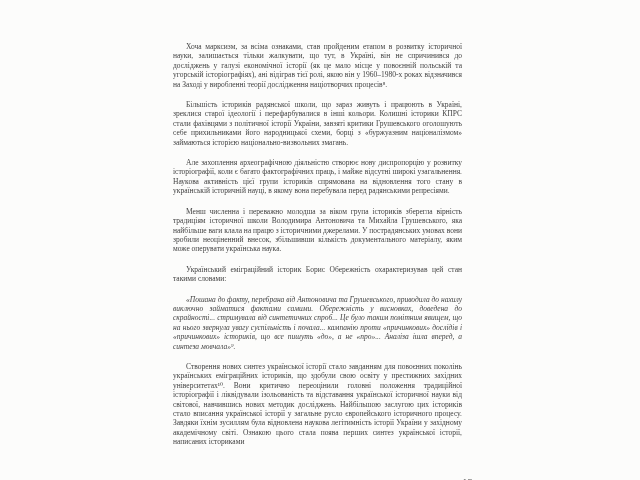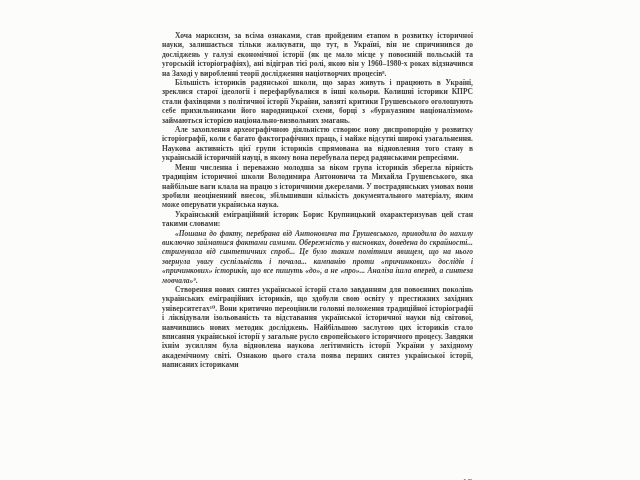--- a/index.html
+++ b/index.html
@@ -20,23 +20,22 @@
     left: 162px;
     top: 31px;
     width: 311px;
     color: #3f3f3f;
     font-size: 7.5px;
     line-height: 9.4px;
     text-align: justify;
     text-justify: inter-word;
   }
   .text-block p {
-    margin: 0;
+    margin: 11px;
     text-indent: 13px;
-    font-weight: bold;
   }
   .quote {
     font-style: italic;
   }
   .page-footer {
     position: absolute;
     left: 162px;
     top: 449px;
     width: 311px;
     display: flex;
@@ -57,21 +56,21 @@
 </style>
 </head>
 <body>
 
 <div class="page">
   <main class="text-block">
     <p>Хоча марксизм, за всіма ознаками, став пройденим етапом в розвитку історичної науки, залишається тільки жалкувати, що тут, в Україні, він не спричинився до досліджень у галузі економічної історії (як це мало місце у повоєнній польській та угорській історіографіях), ані відіграв тієї ролі, якою він у 1960–1980-х роках відзначився на Заході у виробленні теорії дослідження націотворчих процесів⁸.</p>
     <p>Більшість істориків радянської школи, що зараз живуть і працюють в Україні, зреклися старої ідеології і перефарбувалися в інші кольори. Колишні історики КПРС стали фахівцями з політичної історії України, завзяті критики Грушевського оголошують себе прихильниками його народницької схеми, борці з «буржуазним націоналізмом» займаються історією національно-визвольних змагань.</p>
     <p>Але захоплення археографічною діяльністю створює нову диспропорцію у розвитку історіографії, коли є багато фактографічних праць, і майже відсутні широкі узагальнення. Наукова активність цієї групи істориків спрямована на відновлення того стану в українській історичній науці, в якому вона перебувала перед радянськими репресіями.</p>
     <p>Менш численна і переважно молодша за віком група істориків зберегла вірність традиціям історичної школи Володимира Антоновича та Михайла Грушевського, яка найбільше ваги клала на працю з історичними джерелами. У пострадянських умовах вони зробили неоціненний внесок, збільшивши кількість документального матеріалу, яким може оперувати українська наука.</p>
-    <p>Український еміграційний історик Борис Крупницький охарактеризував цей стан такими словами:</p>
+    <p>Український еміграційний історик Борис Обережність охарактеризував цей стан такими словами:</p>
     <p class="quote">«Пошана до факту, перебрана від Антоновича та Грушевського, приводила до нахилу виключно займатися фактами самими. Обережність у висновках, доведена до скрайності... стримувала від синтетичних спроб... Це було таким помітним явищем, що на нього звернула увагу суспільність і почала... кампанію проти «причинкових» дослідів і «причинкових» істориків, що все пишуть «до», а не «про»... Аналіза ішла вперед, а синтеза мовчала»⁹.</p>
     <p>Створення нових синтез української історії стало завданням для повоєнних поколінь українських еміграційних істориків, що здобули свою освіту у престижних західних університетах¹⁰. Вони критично переоцінили головні положення традиційної історіографії і ліквідували ізольованість та відставання української історичної науки від світової, навчившись нових методик досліджень. Найбільшою заслугою цих істориків стало вписання української історії у загальне русло європейського історичного процесу. Завдяки їхнім зусиллям була відновлена наукова легітимність історії України у західному академічному світі. Ознакою цього стала поява перших синтез української історії, написаних істориками</p>
   </main>
 
   <footer class="page-footer">
     <span class="running-title">Передмова до першого видання</span>
     <span class="page-number">13</span>
   </footer>
 </div>
 

